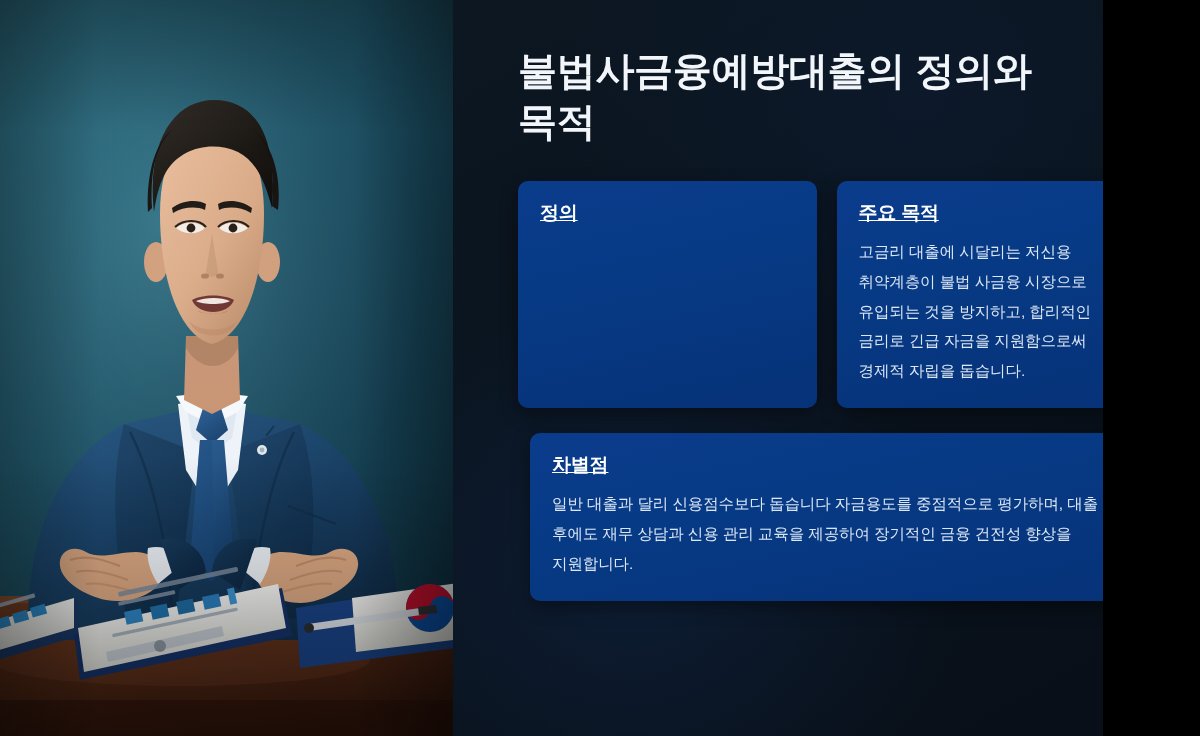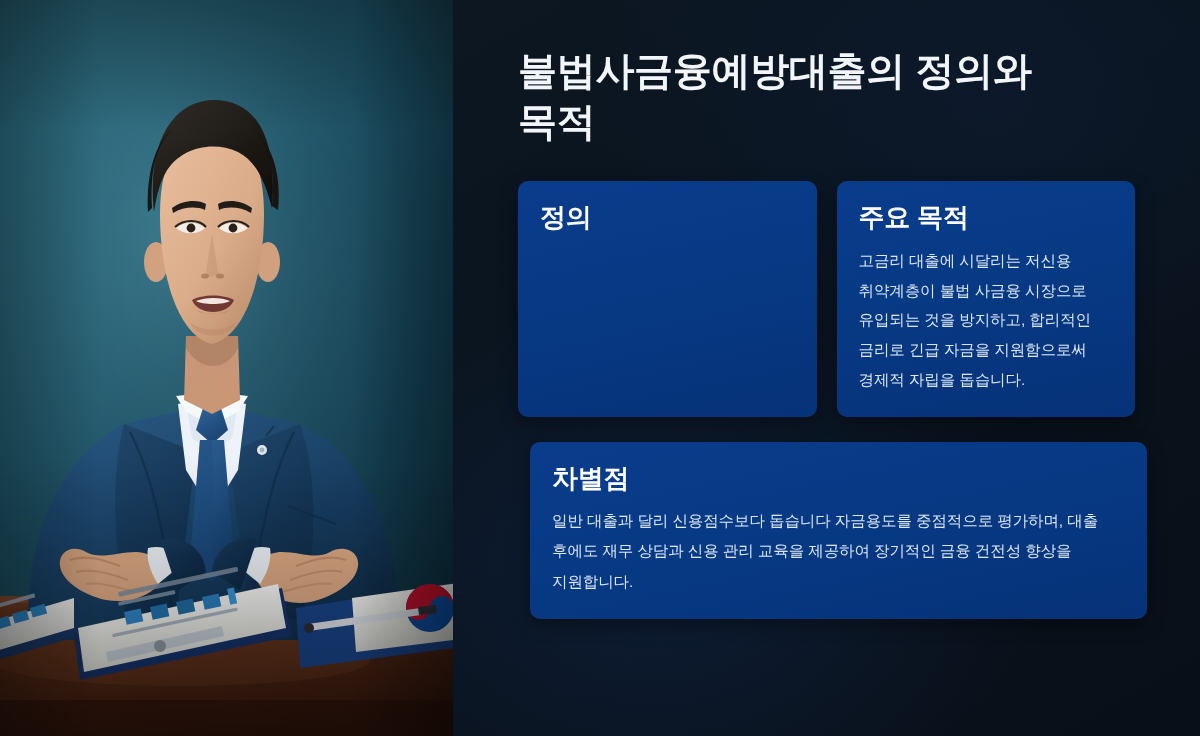--- a/index.html
+++ b/index.html
@@ -10,21 +10,21 @@
   }
   body {
     width: 1200px;
     height: 736px;
     overflow: hidden;
     font-family: "Liberation Sans", "DejaVu Sans", sans-serif;
   }
 
   .slide {
     position: relative;
-    width: 1200px;
+    width: 1103px;
     height: 736px;
     display: flex;
     background: #ffffff;
     overflow: hidden;
   }
 
   
   .photo-panel {
     position: relative;
     width: 453px;
@@ -95,25 +95,26 @@
     box-sizing: border-box;
     padding: 20px 22px 22px 22px;
     box-shadow: 0 6px 18px rgba(0,0,0,0.40);
     word-break: keep-all;
   }
   .card-half { flex: 1 1 0; min-width: 0; }
   .card-full { width: 100%; box-sizing: border-box; margin-left: 12px; }
 
   .card-title {
     margin: 0 0 12px 0;
-    font-size: 26px;
+    font-size: 19px;
     font-weight: 700;
     line-height: 1.25;
     color: #ffffff;
     letter-spacing: -0.2px;
+    text-decoration: underline;
   }
   .card-body {
     margin: 0;
     font-size: 15.5px;
     line-height: 1.92;
     color: #dbe7f6;
     letter-spacing: -0.1px;
   }
   .card-full .card-body { line-height: 1.95; }
 </style>

